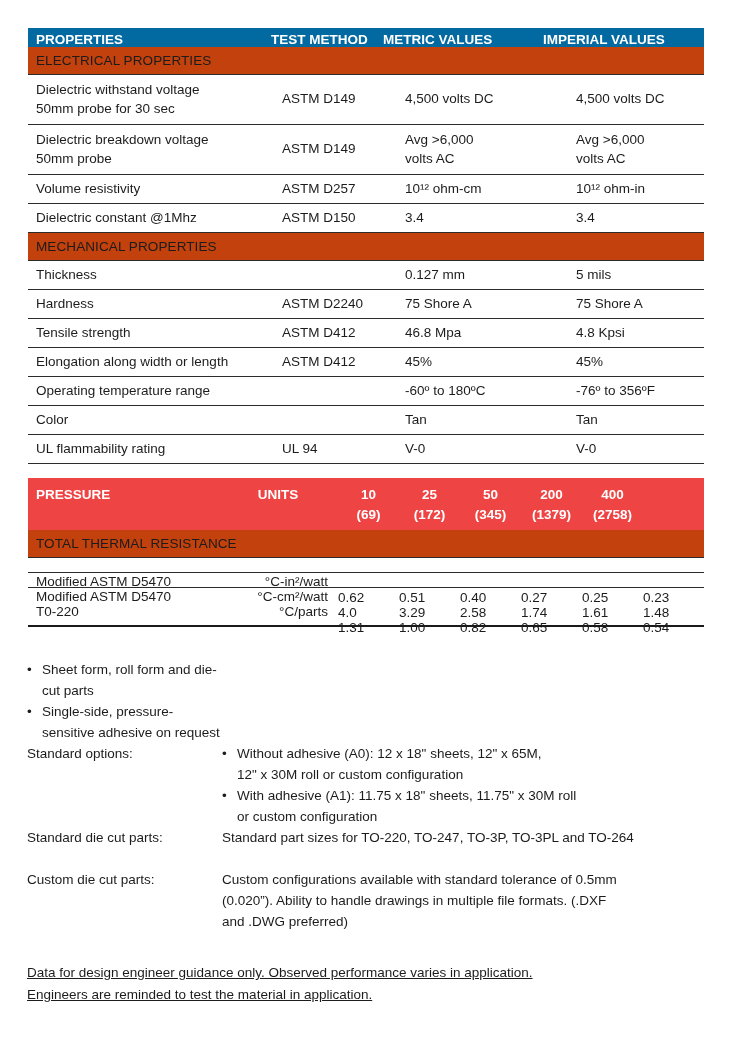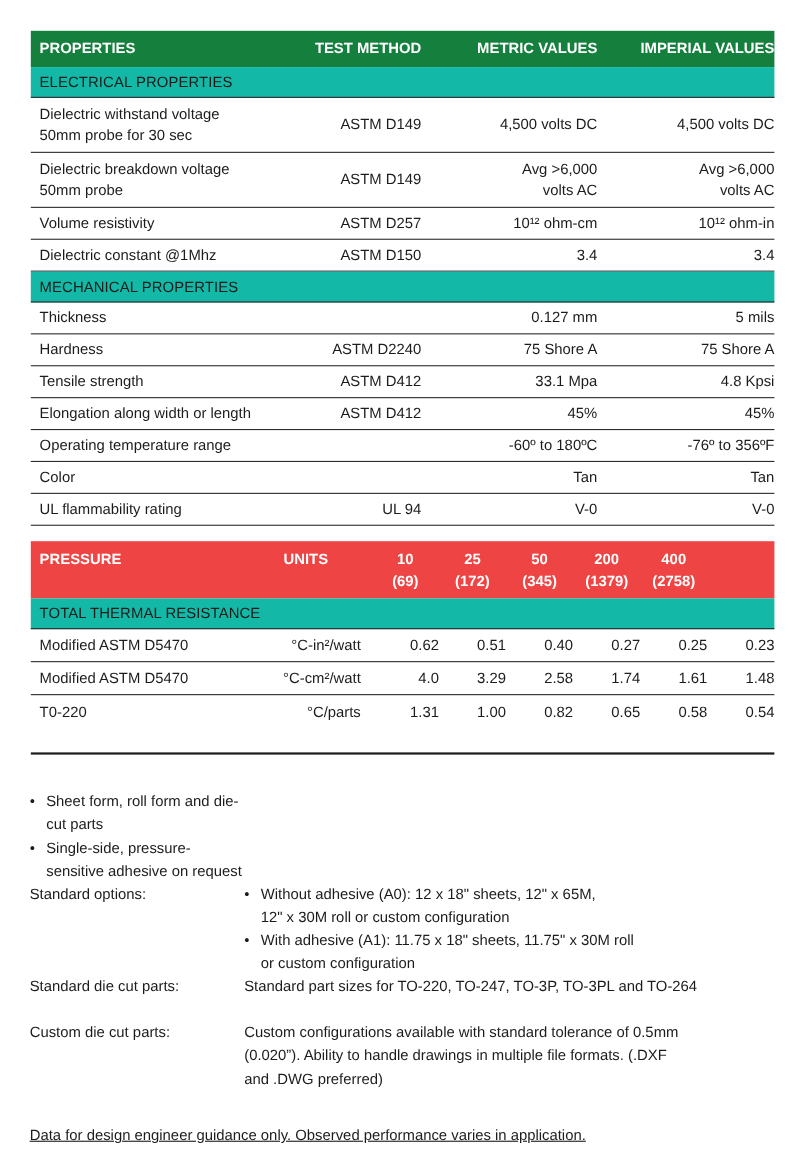--- a/index.html
+++ b/index.html
@@ -7,43 +7,43 @@
     width:732px; height:1047px; background:#ffffff; overflow:hidden;
     font-family:"Liberation Sans", sans-serif; color:#1c1c1c;
     -webkit-font-smoothing:antialiased;
   }
   .sheet { position:relative; width:732px; height:1047px; }
   .tbl { margin-left:28px; width:676px; }
   .t1 { margin-top:28px; }
 
   
   .t1-grid { display:grid; grid-template-columns:243px 112px 160px 161px; box-sizing:border-box; }
-  .t1-head { background:#15803d; color:#ffffff; font-weight:bold; font-size:13.5px; height:33px; align-items:center; }
+  .t1-head { background:#0369a1; color:#ffffff; font-weight:bold; font-size:13.5px; height:19px; align-items:center; }
   .band {
-    background:#14b8a6; height:28px; display:flex; align-items:center;
+    background:#c2410c; height:28px; display:flex; align-items:center;
     padding-left:8px; box-sizing:border-box; font-size:13.5px;
     border-bottom:1px solid #2b2b2b; color:#1c1c1c; letter-spacing:0.1px;
   }
-  .t1-row { border-bottom:1px solid #2b2b2b; align-items:center; font-size:13.5px; min-height:29px; }
+  .t1-row { border-bottom:1px solid #2b2b2b; align-items:center; font-size:13.5px; min-height:29px;gap:11px; }
   .t1-row.h50 { min-height:50px; }
   .cell-left  { padding-left:8px; white-space:pre-line; line-height:1.4; padding-top:3px; padding-bottom:3px; }
-  .cell-mid   { text-align:right; white-space:pre-line; line-height:1.4; }
+  .cell-mid   { text-align:left; white-space:pre-line; line-height:1.4; }
   .t1-head .cell-mid { white-space:normal; }
 
   
   .t2 { margin-top:14px; }
   .t2-grid { display:grid; grid-template-columns:190px 120px repeat(6, 1fr); box-sizing:border-box; }
   .t2-head { background:#ef4444; color:#ffffff; font-weight:bold; font-size:13.5px; height:52px; }
   .t2-head > div { padding-top:7px; line-height:20px; white-space:pre-line; text-align:center; }
   .t2-head .hc0 { text-align:left; padding-left:8px; }
-  .t2-row { height:30px; align-items:center; font-size:13.5px; border-bottom:1px solid #2b2b2b; }
+  .t2-row { height:15px; align-items:center; font-size:13.5px; border-bottom:1px solid #2b2b2b; }
   .t2-row.last { border-bottom:none; }
   .t2-row .rc-label { padding-left:8px; }
   .t2-row .rc-units { text-align:right; padding-right:10px; }
-  .t2-row .rc-val { text-align:right; }
+  .t2-row .rc-val { text-align:left;margin-top:32px; }
   .t2-bottom { height:22px; border-bottom:2px solid #1a1a1a; }
 
   
   .info { margin:32px 0 0 27px; width:678px; font-size:13.5px; line-height:21px; }
   .info-row { display:grid; grid-template-columns:195px 1fr; }
   .info-row.gap-top { margin-top:21px; }
   .info-label { }
   .bullet-item { display:flex; }
   .bullet-item .bullet { width:15px; flex:none; }
   .itext { white-space:pre-line; }
@@ -104,21 +104,21 @@
     </div>
     <div class="t1-grid t1-row">
       <div class="cell-left">Hardness</div>
       <div class="cell-mid">ASTM D2240</div>
       <div class="cell-mid">75 Shore A</div>
       <div class="cell-mid">75 Shore A</div>
     </div>
     <div class="t1-grid t1-row">
       <div class="cell-left">Tensile strength</div>
       <div class="cell-mid">ASTM D412</div>
-      <div class="cell-mid">33.1 Mpa</div>
+      <div class="cell-mid">46.8 Mpa</div>
       <div class="cell-mid">4.8 Kpsi</div>
     </div>
     <div class="t1-grid t1-row">
       <div class="cell-left">Elongation along width or length</div>
       <div class="cell-mid">ASTM D412</div>
       <div class="cell-mid">45%</div>
       <div class="cell-mid">45%</div>
     </div>
     <div class="t1-grid t1-row">
       <div class="cell-left">Operating temperature range</div>

